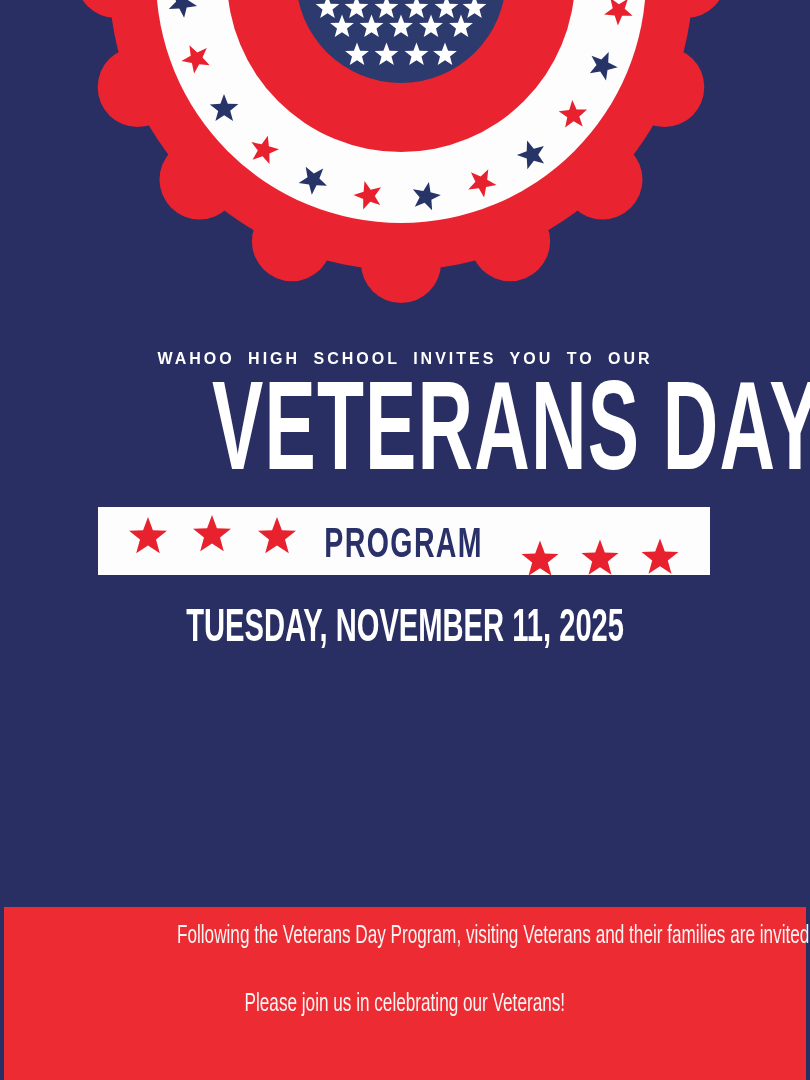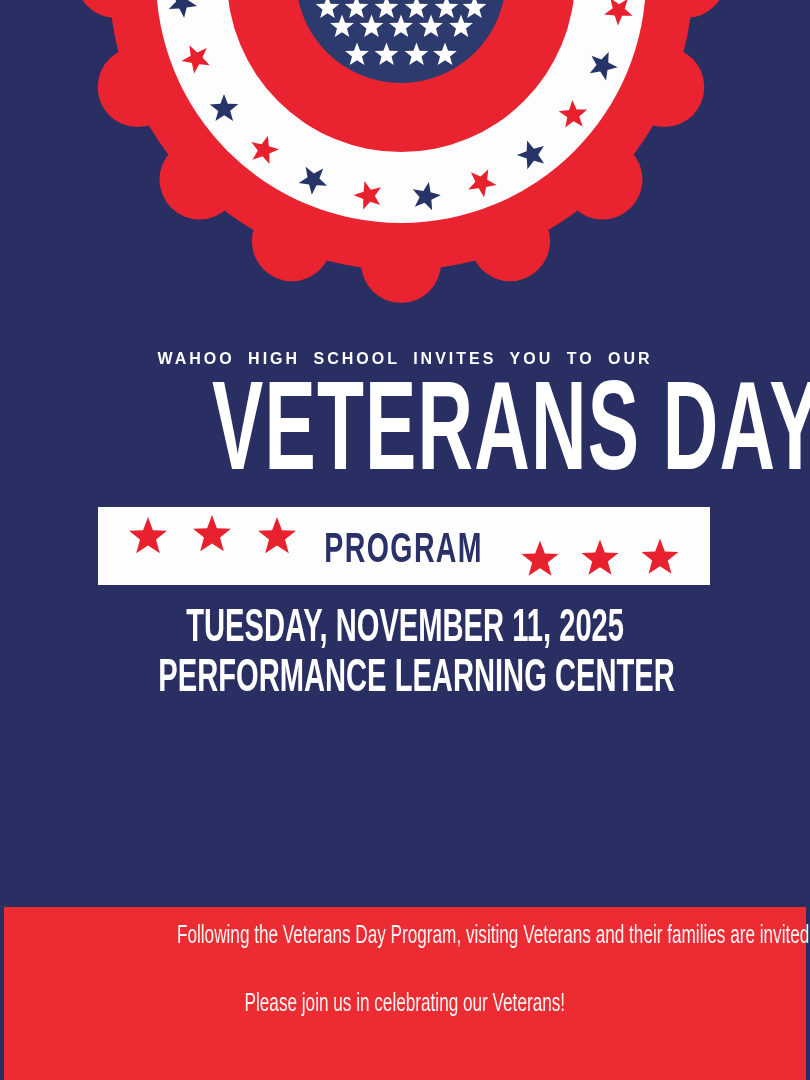--- a/index.html
+++ b/index.html
@@ -13,21 +13,21 @@
     position:absolute;top:350px;left:0;right:0;text-align:center;
     color:#ffffff;font-size:16px;font-weight:bold;
     letter-spacing:3px;word-spacing:6px;line-height:17px;white-space:nowrap;
   }
   .title-wrap{position:absolute;top:363px;left:17px;right:0;text-align:left;white-space:nowrap;}
   .title-wrap .cond{
     display:inline-block;transform:scaleX(0.61);transform-origin:center;
     color:#ffffff;font-size:126px;font-weight:bold;letter-spacing:2px;line-height:126px;
   }
   .program-banner{
-    position:absolute;left:98px;top:507px;width:612px;height:78px;
+    position:absolute;left:98px;top:507px;width:612px;height:68px;
     background:var(--white,#fdfdfe);
   }
   .program-banner svg{position:absolute;left:0;top:0;}
   .program-label-wrap{
     position:absolute;left:0;top:0;right:0;bottom:0;
     display:flex;align-items:center;justify-content:center;padding-top:4px;
   }
   .program-label-wrap .cond{
     display:inline-block;transform:scaleX(0.68);transform-origin:center;
     color:var(--program-text,#2a3168);font-size:42px;font-weight:bold;letter-spacing:2px;
@@ -117,22 +117,20 @@
         <path d="M562.0 31.5L566.8 44.4L580.5 45.0L569.8 53.5L573.5 66.8L562.0 59.2L550.5 66.8L554.2 53.5L543.5 45.0L557.2 44.4Z" fill="#e8212e"></path>
       </svg>
     <div class="program-label-wrap">
       <span class="cond">PROGRAM</span>
     </div>
   </div>
 
   <div class="details">
     <div>
       <span class="cond">TUESDAY, NOVEMBER 11, 2025</span></div>
-    <div>
-      <span class="cond">PERFORMANCE LEARNING CENTER</span></div>
   </div>
 
   <div class="footer-banner">
     <div>
       <span class="cond">Following the Veterans Day Program, visiting Veterans and their families are invited for a</span></div>
     <div class="footer-closing">
       <span class="cond">Please join us in celebrating our Veterans!</span></div>
   </div>
 
 </div>

